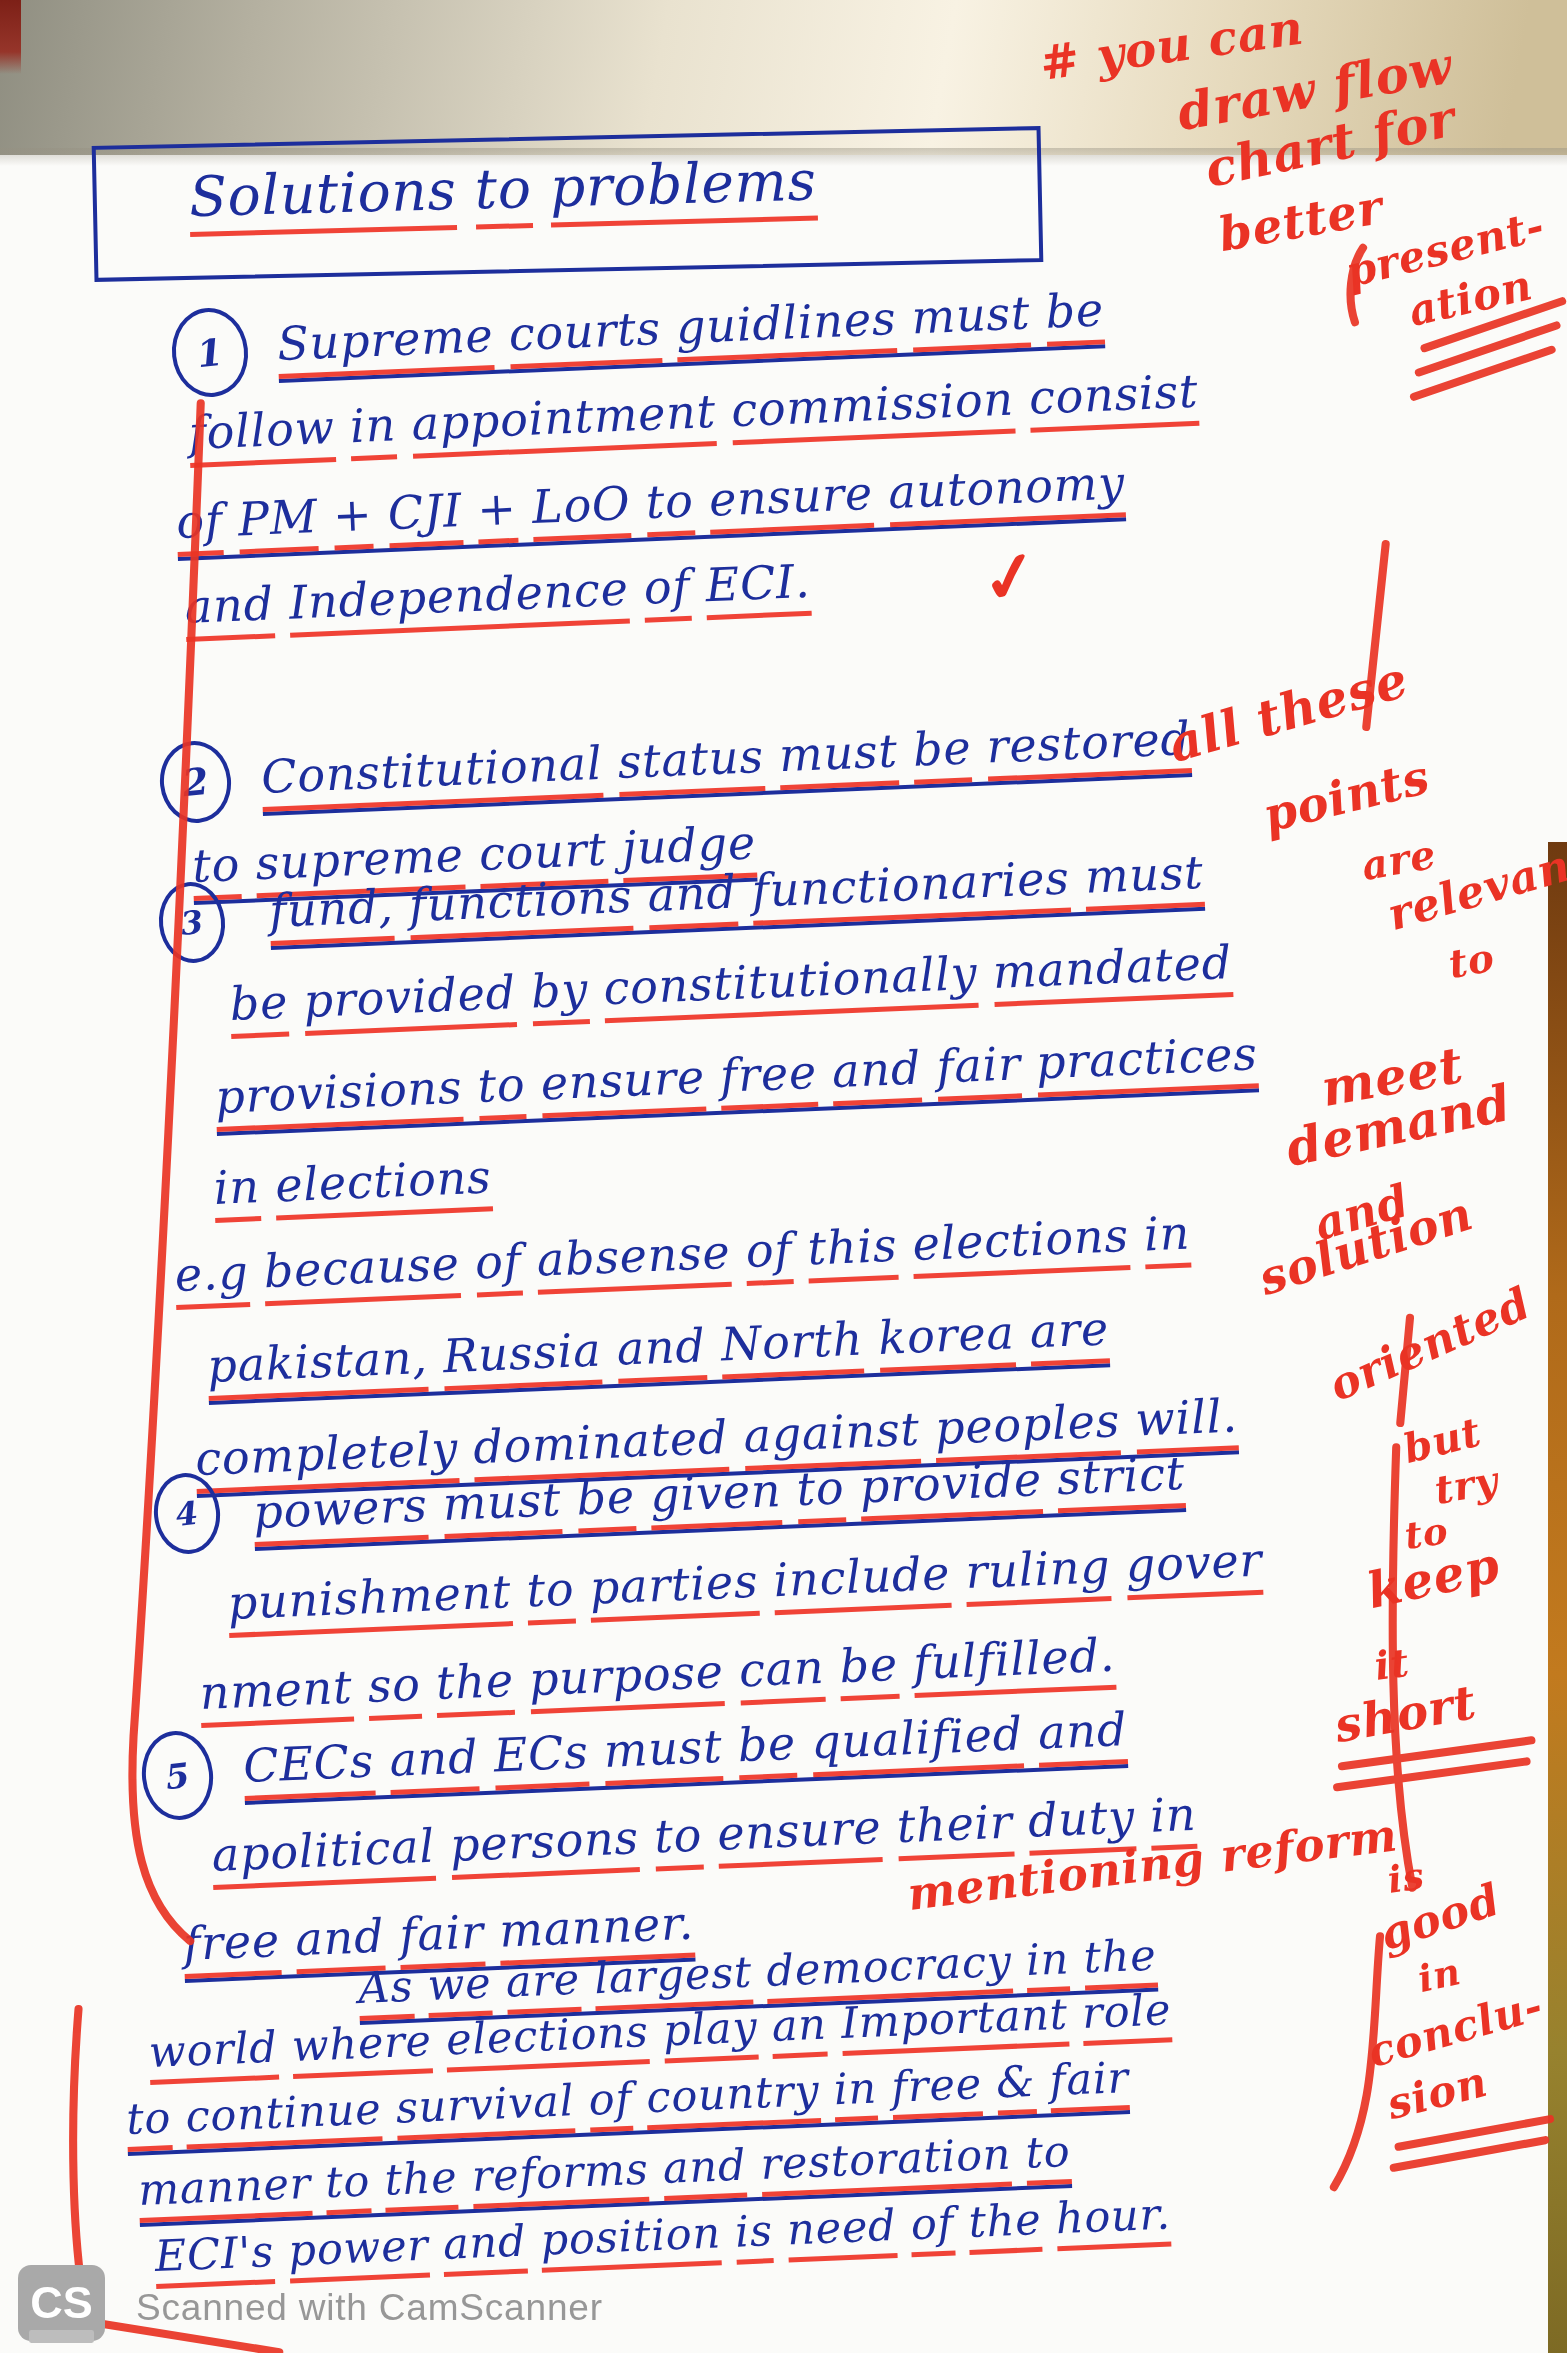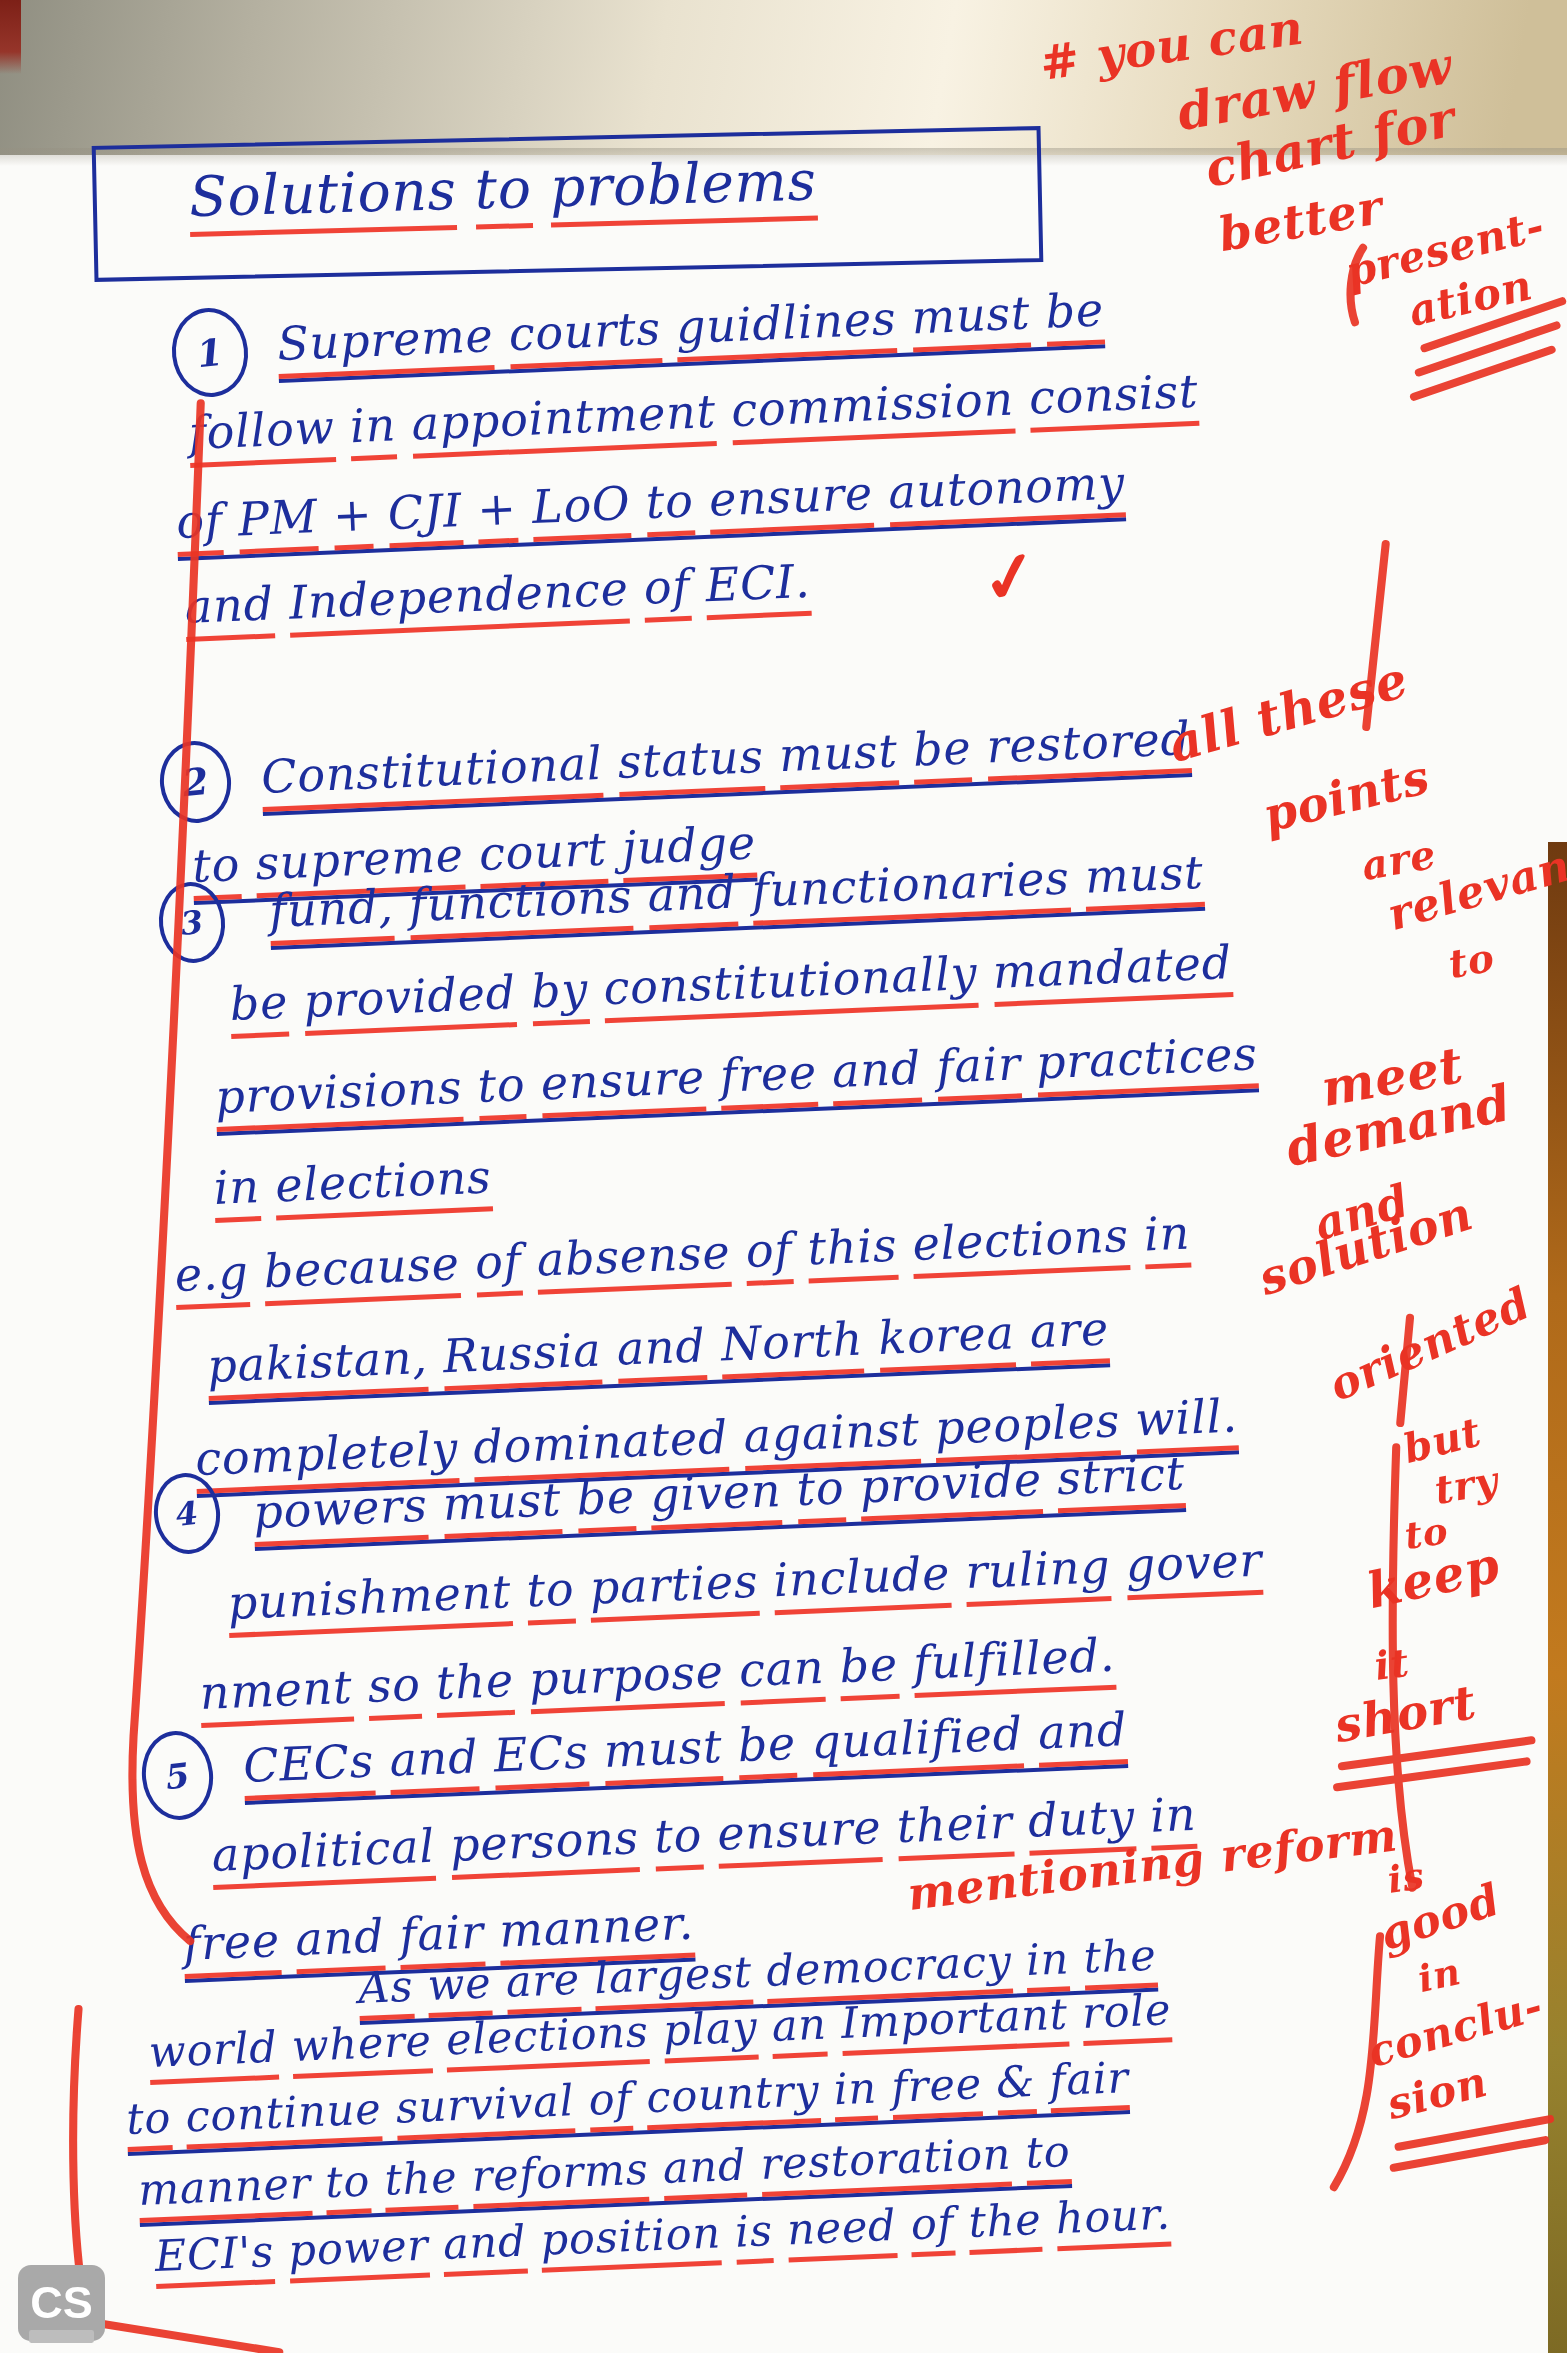--- a/index.html
+++ b/index.html
@@ -245,15 +245,16 @@
 
       <path d="M1658,2182 L1892,2150"></path>
       <path d="M1652,2208 L1886,2176"></path>
 
       <path d="M1728,2652 L1915,2618"></path>
       <path d="M1722,2678 L1909,2644"></path>
     </g>
   </svg>
 
   <div id="cs-logo">CS</div>
+  <div id="wm-text">Scanned with CamScanner</div>
 
 </div>
 
 
 </body></html>

